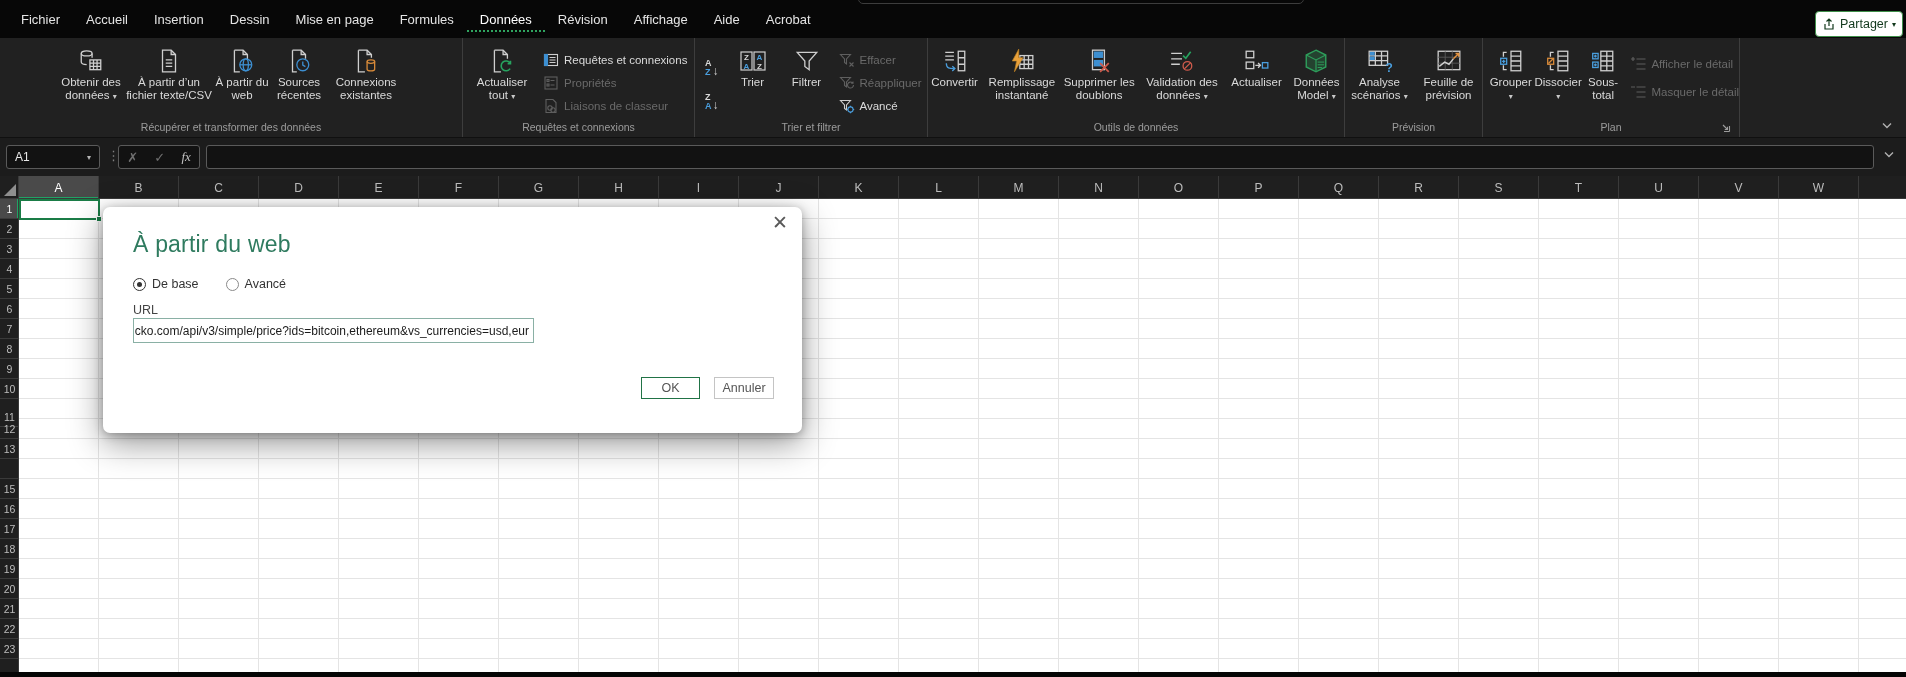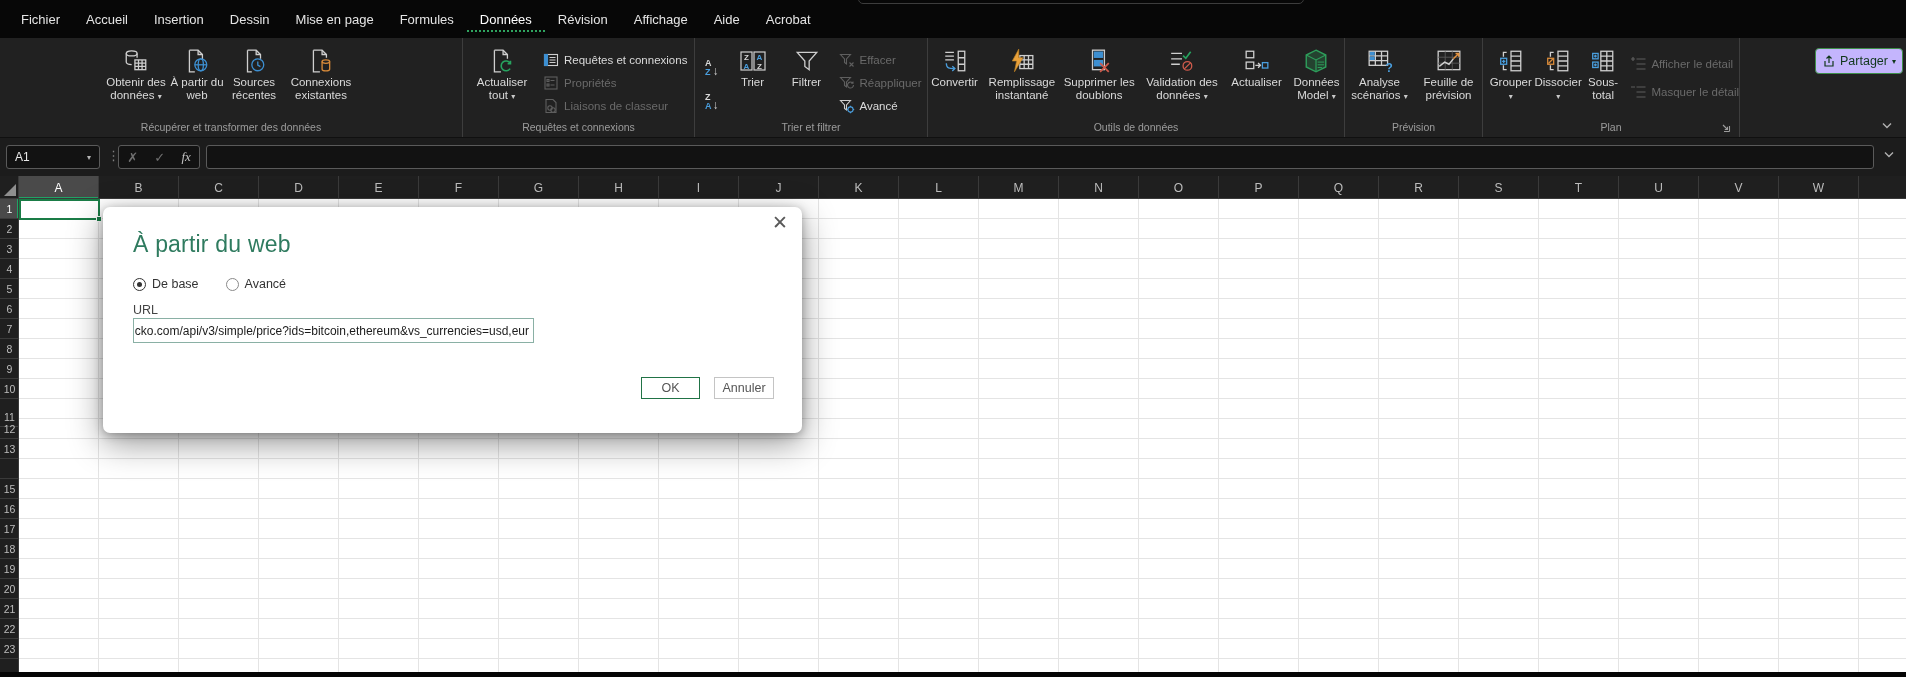--- a/index.html
+++ b/index.html
@@ -5,22 +5,22 @@
   * { margin:0; padding:0; box-sizing:border-box; }
   html,body { background:#000; }
   #screen { position:relative; width:1906px; height:677px; overflow:hidden;
             font-family:"Liberation Sans", sans-serif; background:#ffffff; }
 
   
   .menubar { position:absolute; left:0; top:0; width:1906px; height:38px; background:#070707; display:flex; align-items:center; padding-left:8px; z-index:30; }
   .menu-item { color:#e4e4e4; font-size:13px; padding:5px 13px; cursor:default; }
   .menu-item.active { color:#ffffff; border-bottom:2px dotted #2fa35f; padding-bottom:3px; }
   .search-hint { position:absolute; left:858px; top:-16px; width:446px; height:20px; border:1px solid #3c3c3c; border-radius:5px; }
-  .share-btn { position:absolute; left:1815px; top:11px; width:88px; height:26px; background:#c4b5fd; border:1px solid #3f8f4a; border-radius:4px;
-               display:flex; align-items:center; justify-content:center; gap:4px; color:#11381c; font-size:12.5px;margin-top:37px; }
+  .share-btn { position:absolute; left:1815px; top:11px; width:88px; height:26px; background:#ffffff; border:1px solid #3f8f4a; border-radius:4px;
+               display:flex; align-items:center; justify-content:center; gap:4px; color:#11381c; font-size:12.5px; }
   .share-btn .caret { font-size:8px; color:#11381c; }
 
   
   .ribbon { position:absolute; left:0; top:38px; width:1906px; height:100px; background:#212121; border-bottom:1px solid #101010; display:flex; z-index:29; }
   .rgroup { position:relative; height:100%; border-right:1px solid #3d3d3d; }
   .rgroup .items { display:flex; justify-content:center; align-items:flex-start; padding-top:5px; height:80px; }
   .glabel { position:absolute; bottom:4px; left:0; width:100%; text-align:center; font-size:10.5px; color:#9c9c9c; white-space:nowrap; }
   .rbtn { display:flex; flex-direction:column; align-items:center; padding-top:3px; cursor:default; }
   .rbtn .ic { height:30px; display:flex; align-items:center; justify-content:center; }
   .rbtn .lbl { font-size:11.5px; line-height:13px; text-align:center; color:#dadada; }
@@ -122,20 +122,30 @@
           <div class="ic">
               <svg width="26" height="26" viewBox="0 0 24 24" fill="none" stroke="#cfcfcf" stroke-width="1.2">
                 <ellipse cx="8" cy="5" rx="5" ry="2.3"></ellipse>
                 <path d="M3 5 v8 c0 1.3 2.2 2.3 5 2.3"></path>
                 <path d="M13 5 v4"></path>
                 <rect x="11" y="11" width="10" height="9"></rect>
                 <path d="M11 14 h10 M11 17 h10 M14.3 11 v9 M17.6 11 v9"></path>
               </svg>
             </div>
           <div class="lbl"><span>Obtenir des données</span> <span class="caret">▾</span></div>
+        </div>
+        <div class="rbtn" style="width:90px">
+          <div class="ic">
+              <svg width="26" height="26" viewBox="0 0 24 24" fill="none" stroke="#cfcfcf" stroke-width="1.2">
+                <path d="M6 2 h8 l4 4 v16 H6 z"></path>
+                <path d="M14 2 v4 h4"></path>
+                <path d="M9 11 h6 M9 14 h6 M9 17 h6"></path>
+              </svg>
+            </div>
+          <div class="lbl"><span>À partir d’un fichier texte/CSV</span></div>
         </div>
         <div class="rbtn" style="width:56px">
           <div class="ic">
               <svg width="26" height="26" viewBox="0 0 24 24" fill="none" stroke="#cfcfcf" stroke-width="1.2">
                 <path d="M5 2 h8 l4 4 v5"></path>
                 <path d="M13 2 v4 h4"></path>
                 <path d="M5 2 v20 h5"></path>
                 <circle cx="15.5" cy="15.5" r="5.5" stroke="#3d8fd1"></circle>
                 <ellipse cx="15.5" cy="15.5" rx="2.4" ry="5.5" stroke="#3d8fd1"></ellipse>
                 <path d="M10 15.5 h11" stroke="#3d8fd1"></path>

